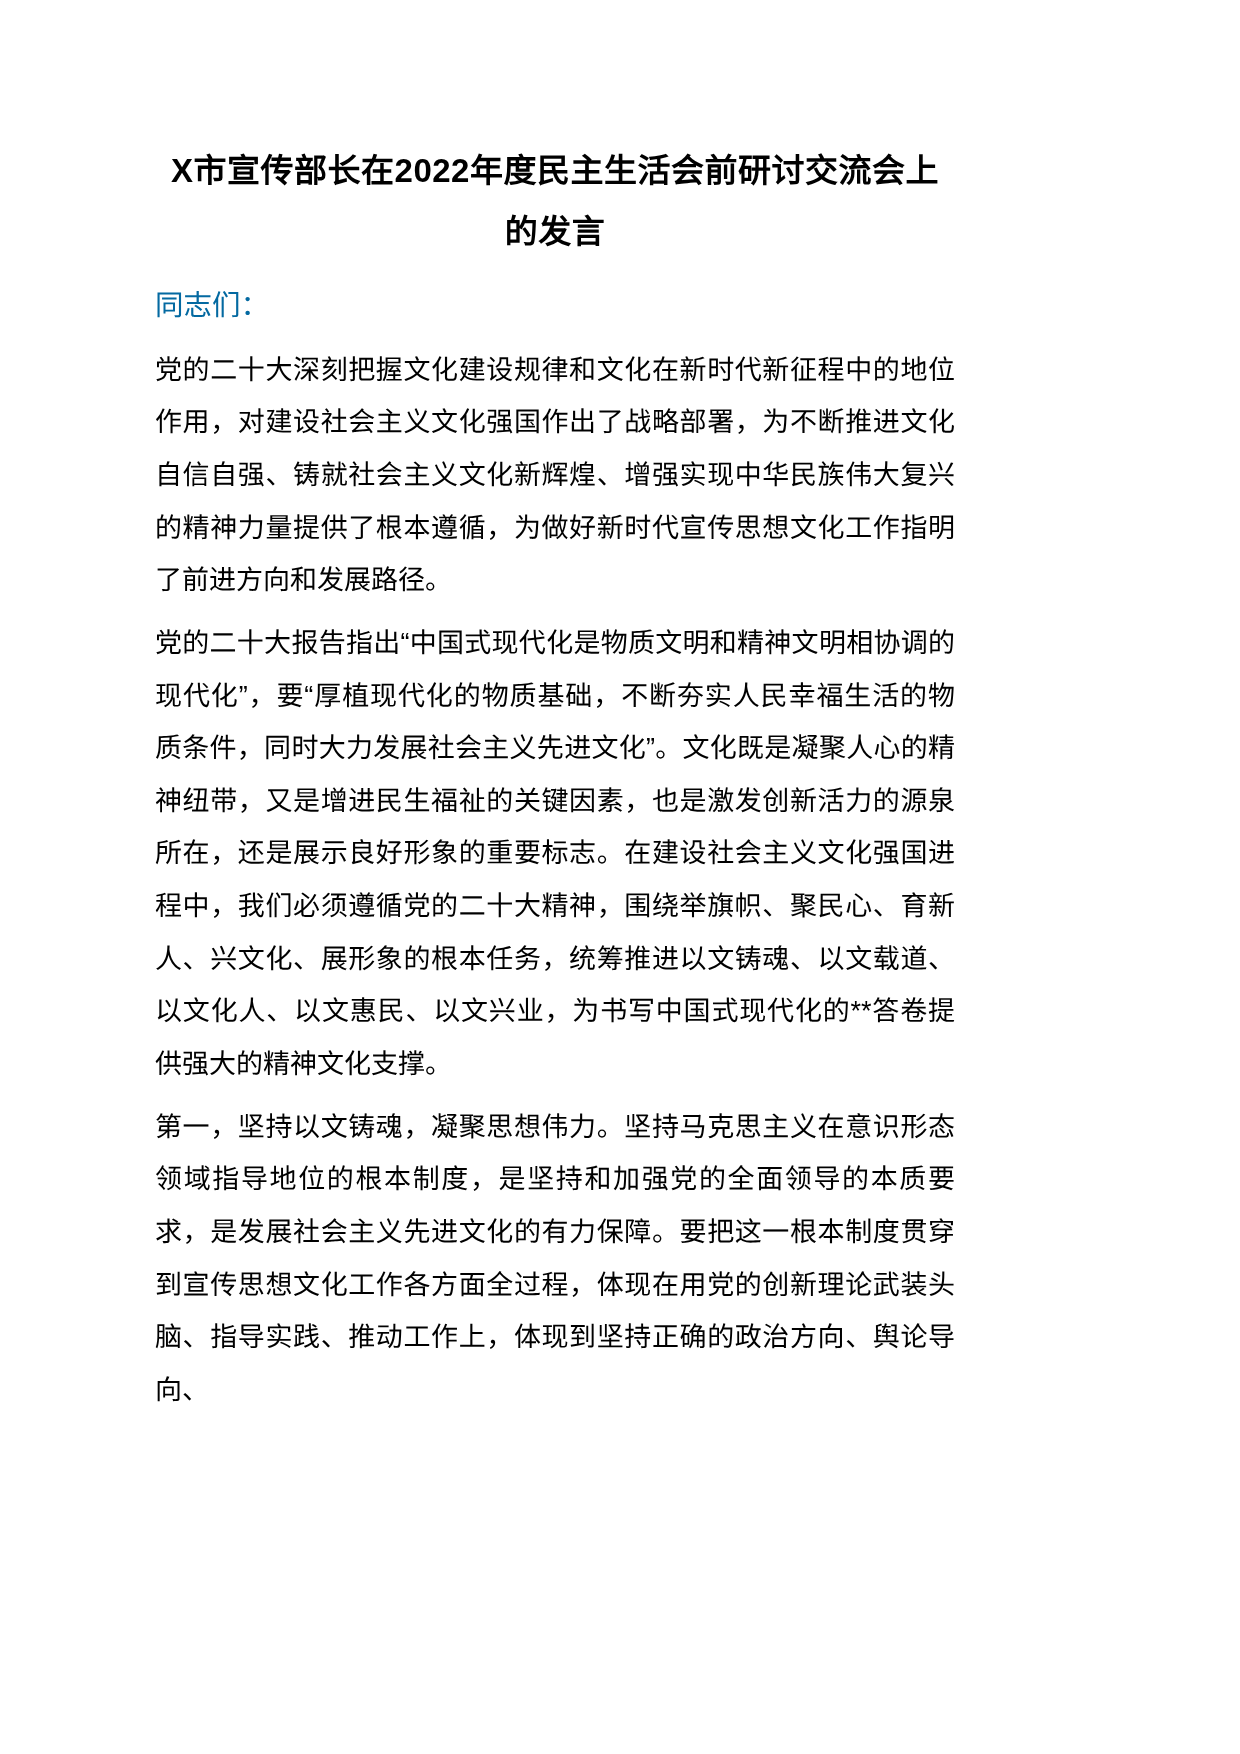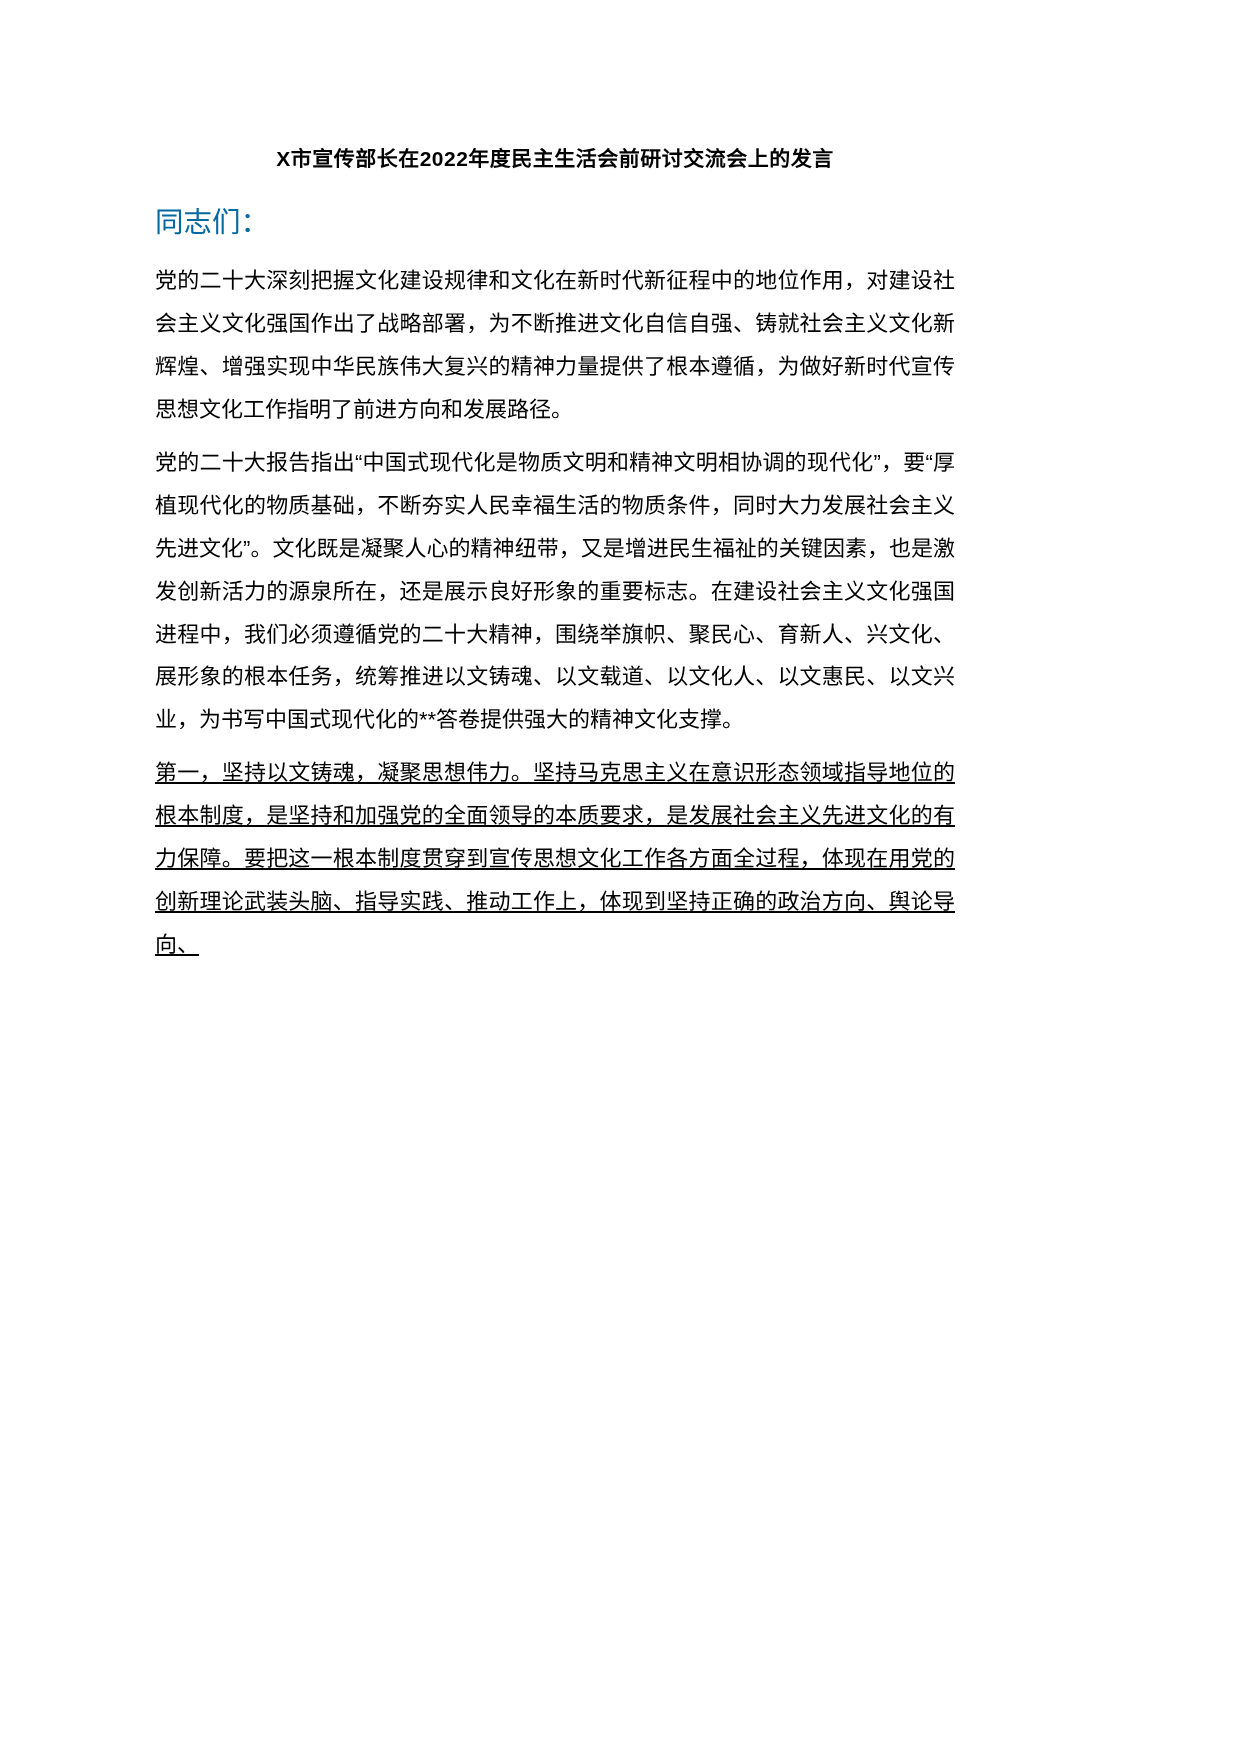--- a/index.html
+++ b/index.html
@@ -20,50 +20,49 @@
     box-sizing: border-box;
     overflow: hidden;
   }
   .content {
     position: absolute;
     left: 155px;
     top: 140px;
     width: 800px;
   }
   .doc-title {
-    font-size: 21px;
+    font-size: 33px;
     font-weight: bold;
     text-align: center;
     line-height: 1.85;
     letter-spacing: 0.5px;
     margin: 0 0 16px 0;
     padding: 0;
     color: #000000;
     word-break: break-all;
   }
   .salutation {
     font-size: 28.5px;
     line-height: 1.95;
     margin: 0 0 10px 0;
     color: #0369a1;
     text-align: left;
   }
   .para {
-    font-size: 22px;
+    font-size: 27px;
     line-height: 1.95;
     margin: 0 0 10px 0;
     color: #000000;
     text-align: justify;
     text-justify: inter-ideograph;
     word-break: break-all;
     letter-spacing: 0px;
   }
   .para:last-child {
     margin-bottom: 0;
-    text-decoration: underline;
   }
 </style>
 </head>
 <body>
 
 <div class="page">
   <div class="content">
 
     <h1 class="doc-title">X市宣传部长在2022年度民主生活会前研讨交流会上的发言</h1>
 

